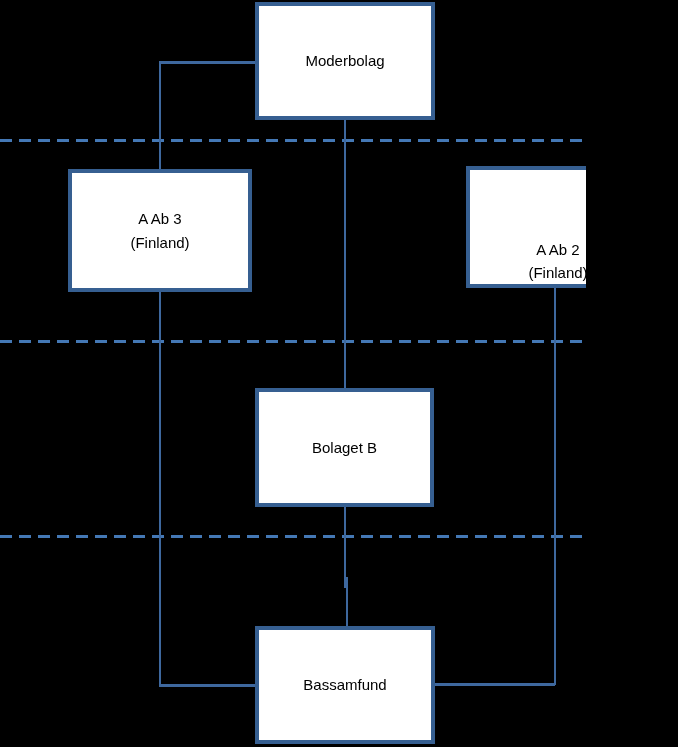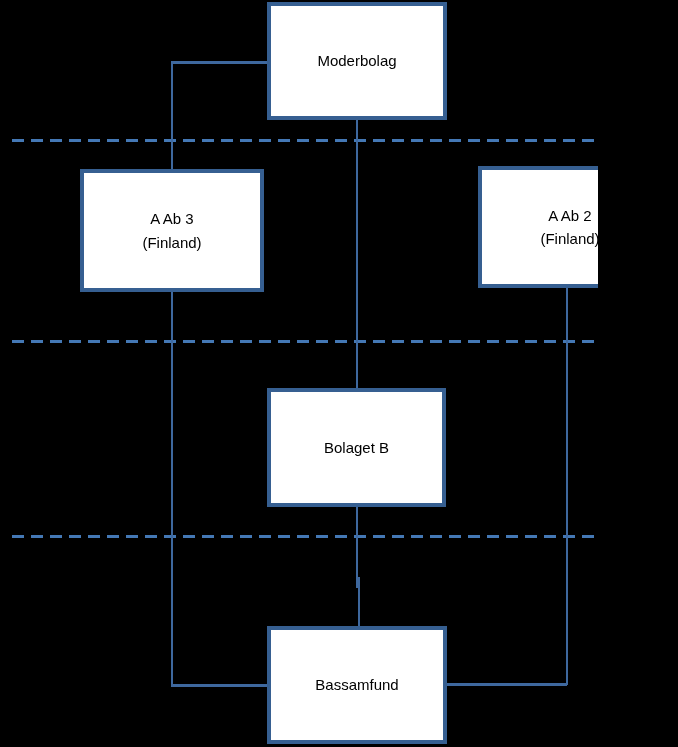--- a/index.html
+++ b/index.html
@@ -12,21 +12,20 @@
   }
   * { box-sizing: border-box; }
   html, body { margin: 0; padding: 0; background: var(--background); }
   #canvas {
     position: relative;
     width: 586px;
     height: 747px;
     background: var(--background);
     overflow: hidden;
     font-family: "Liberation Sans", sans-serif;
-    margin-left: 12px;
   }
   .node {
     position: absolute;
     background: var(--box-fill);
     border: 4px solid var(--box-border);
     display: flex;
     flex-direction: column;
     align-items: center;
     justify-content: center;
     text-align: center;
@@ -53,21 +52,21 @@
     width: 678px;
     height: 3px;
     background: repeating-linear-gradient(90deg,
       var(--dashed) 0px, var(--dashed) 12px,
       transparent 12px, transparent 19px);
     z-index: 1;
   }
   
   #node-moderbolag { left: 255px; top: 2px;   width: 180px; height: 118px; }
   #node-a-ab-1     { left: 68px;  top: 169px; width: 184px; height: 123px; }
-  #node-a-ab-2     { left: 466px; top: 166px; width: 184px; height: 122px; }
+  #node-a-ab-2     { left: 466px; top: 166px; width: 184px; height: 122px; justify-content: flex-end; }
   #node-bolaget-b  { left: 255px; top: 388px; width: 179px; height: 119px; }
   #node-bassamfund { left: 255px; top: 626px; width: 180px; height: 118px; }
   
   #dashed-1 { top: 139px; }
   #dashed-2 { top: 340px; }
   #dashed-3 { top: 535px; }
   
   #conn-moder-aab1-h      { left: 159px; top: 61px;  width: 97px; }
   #conn-moder-aab1-v      { left: 159px; top: 61px;  height: 108px; }
   #conn-aab1-down-v       { left: 159px; top: 292px; height: 394px; }

